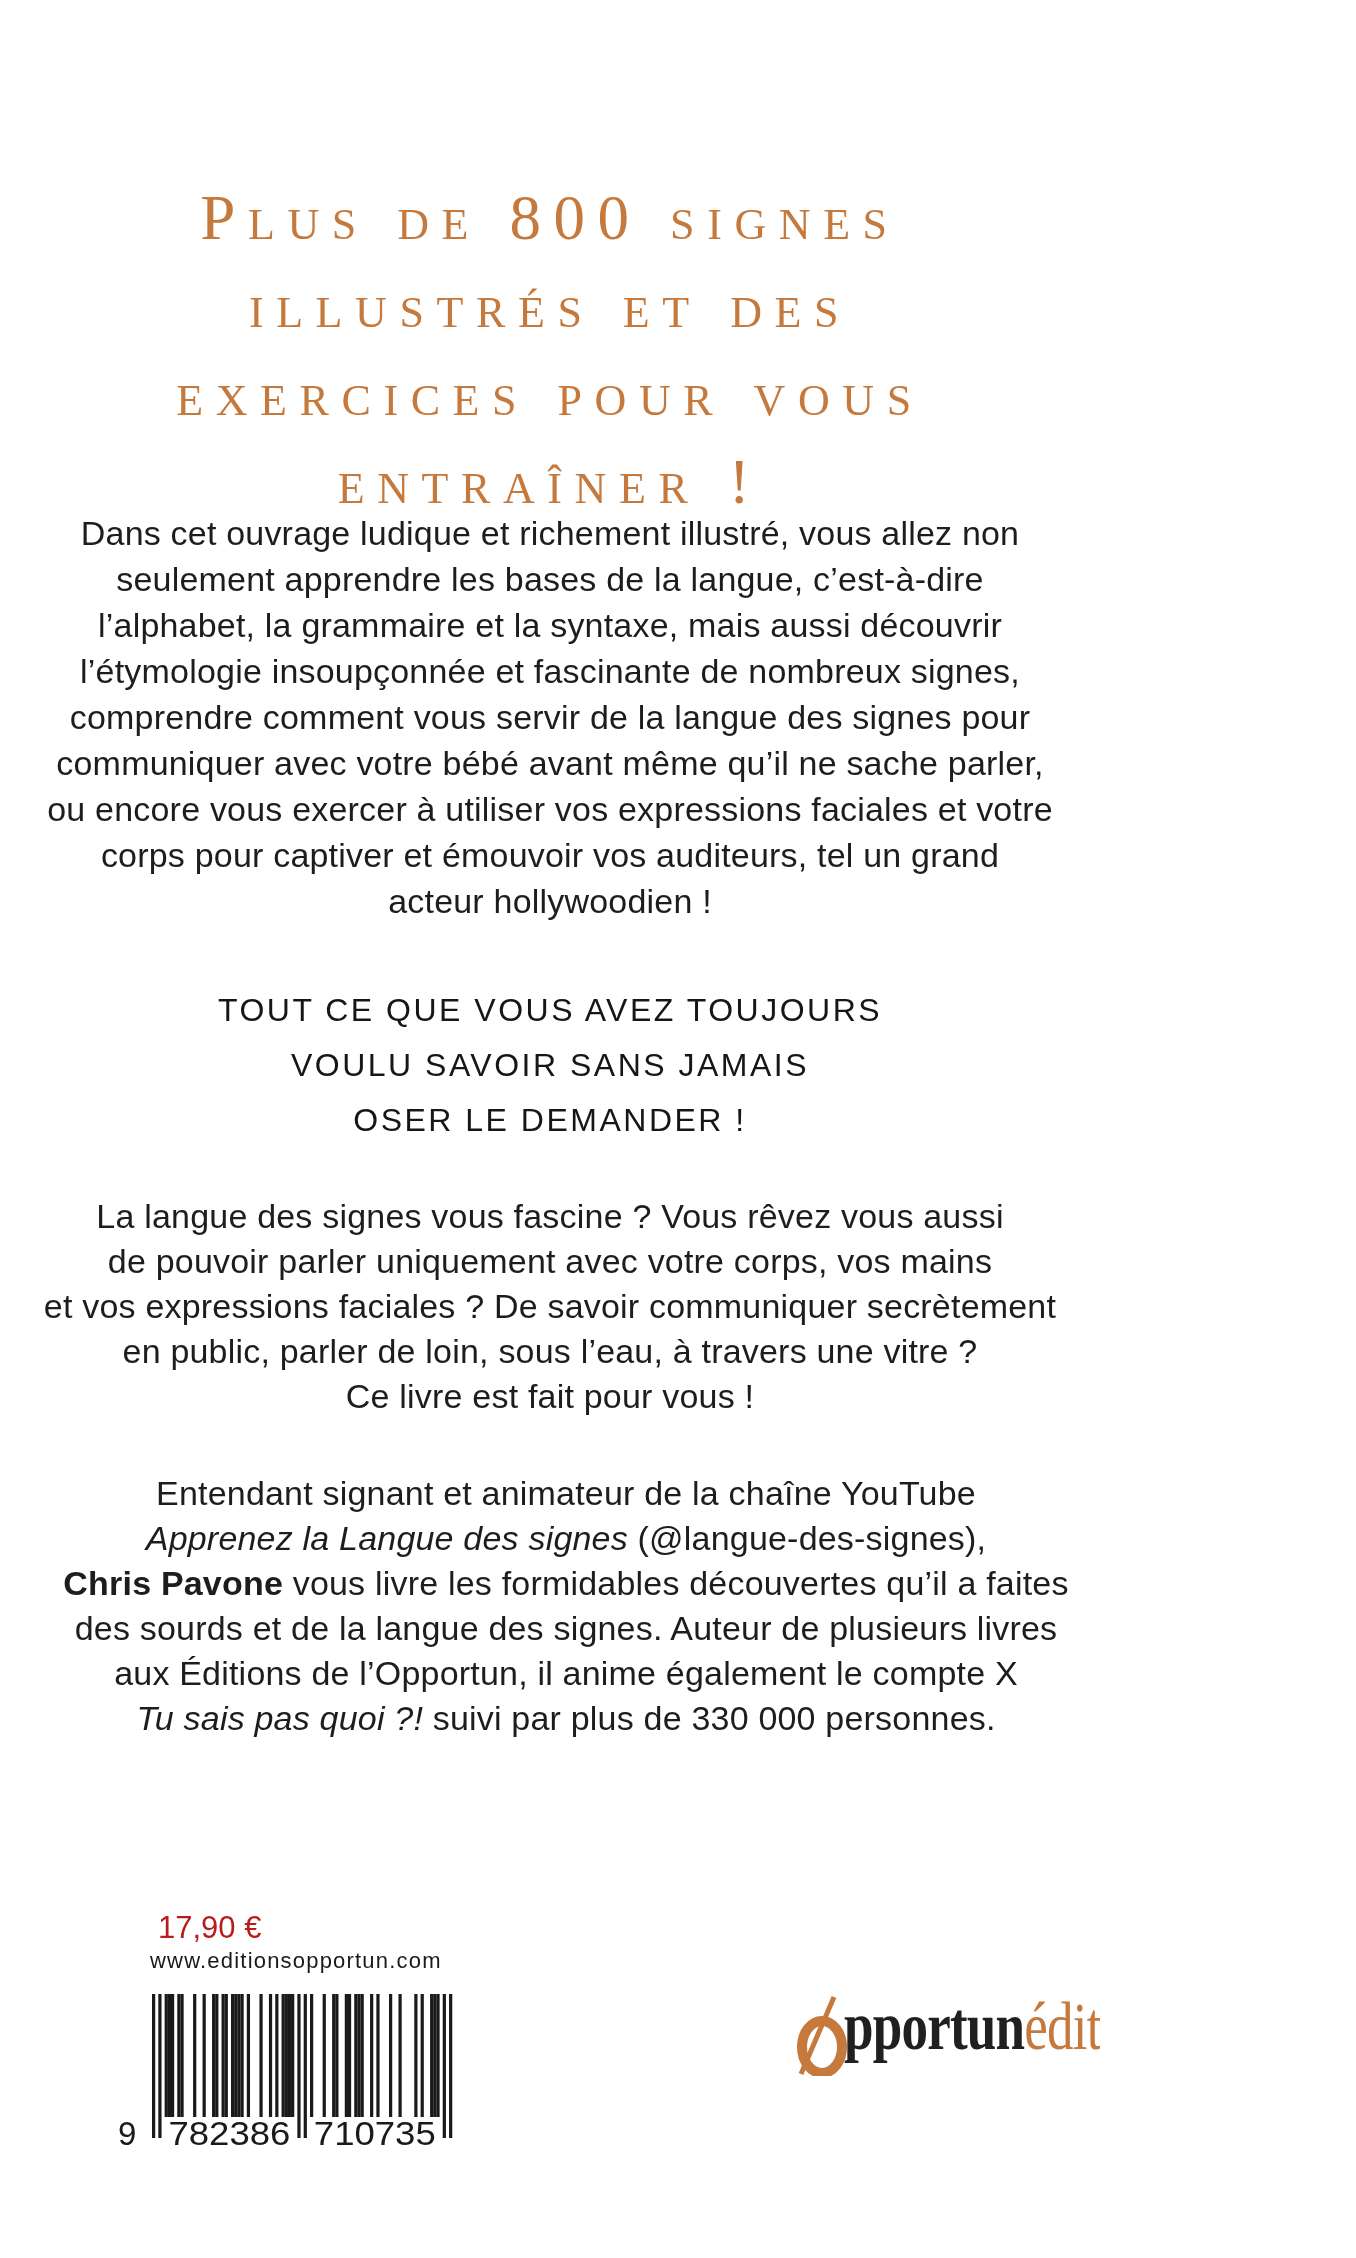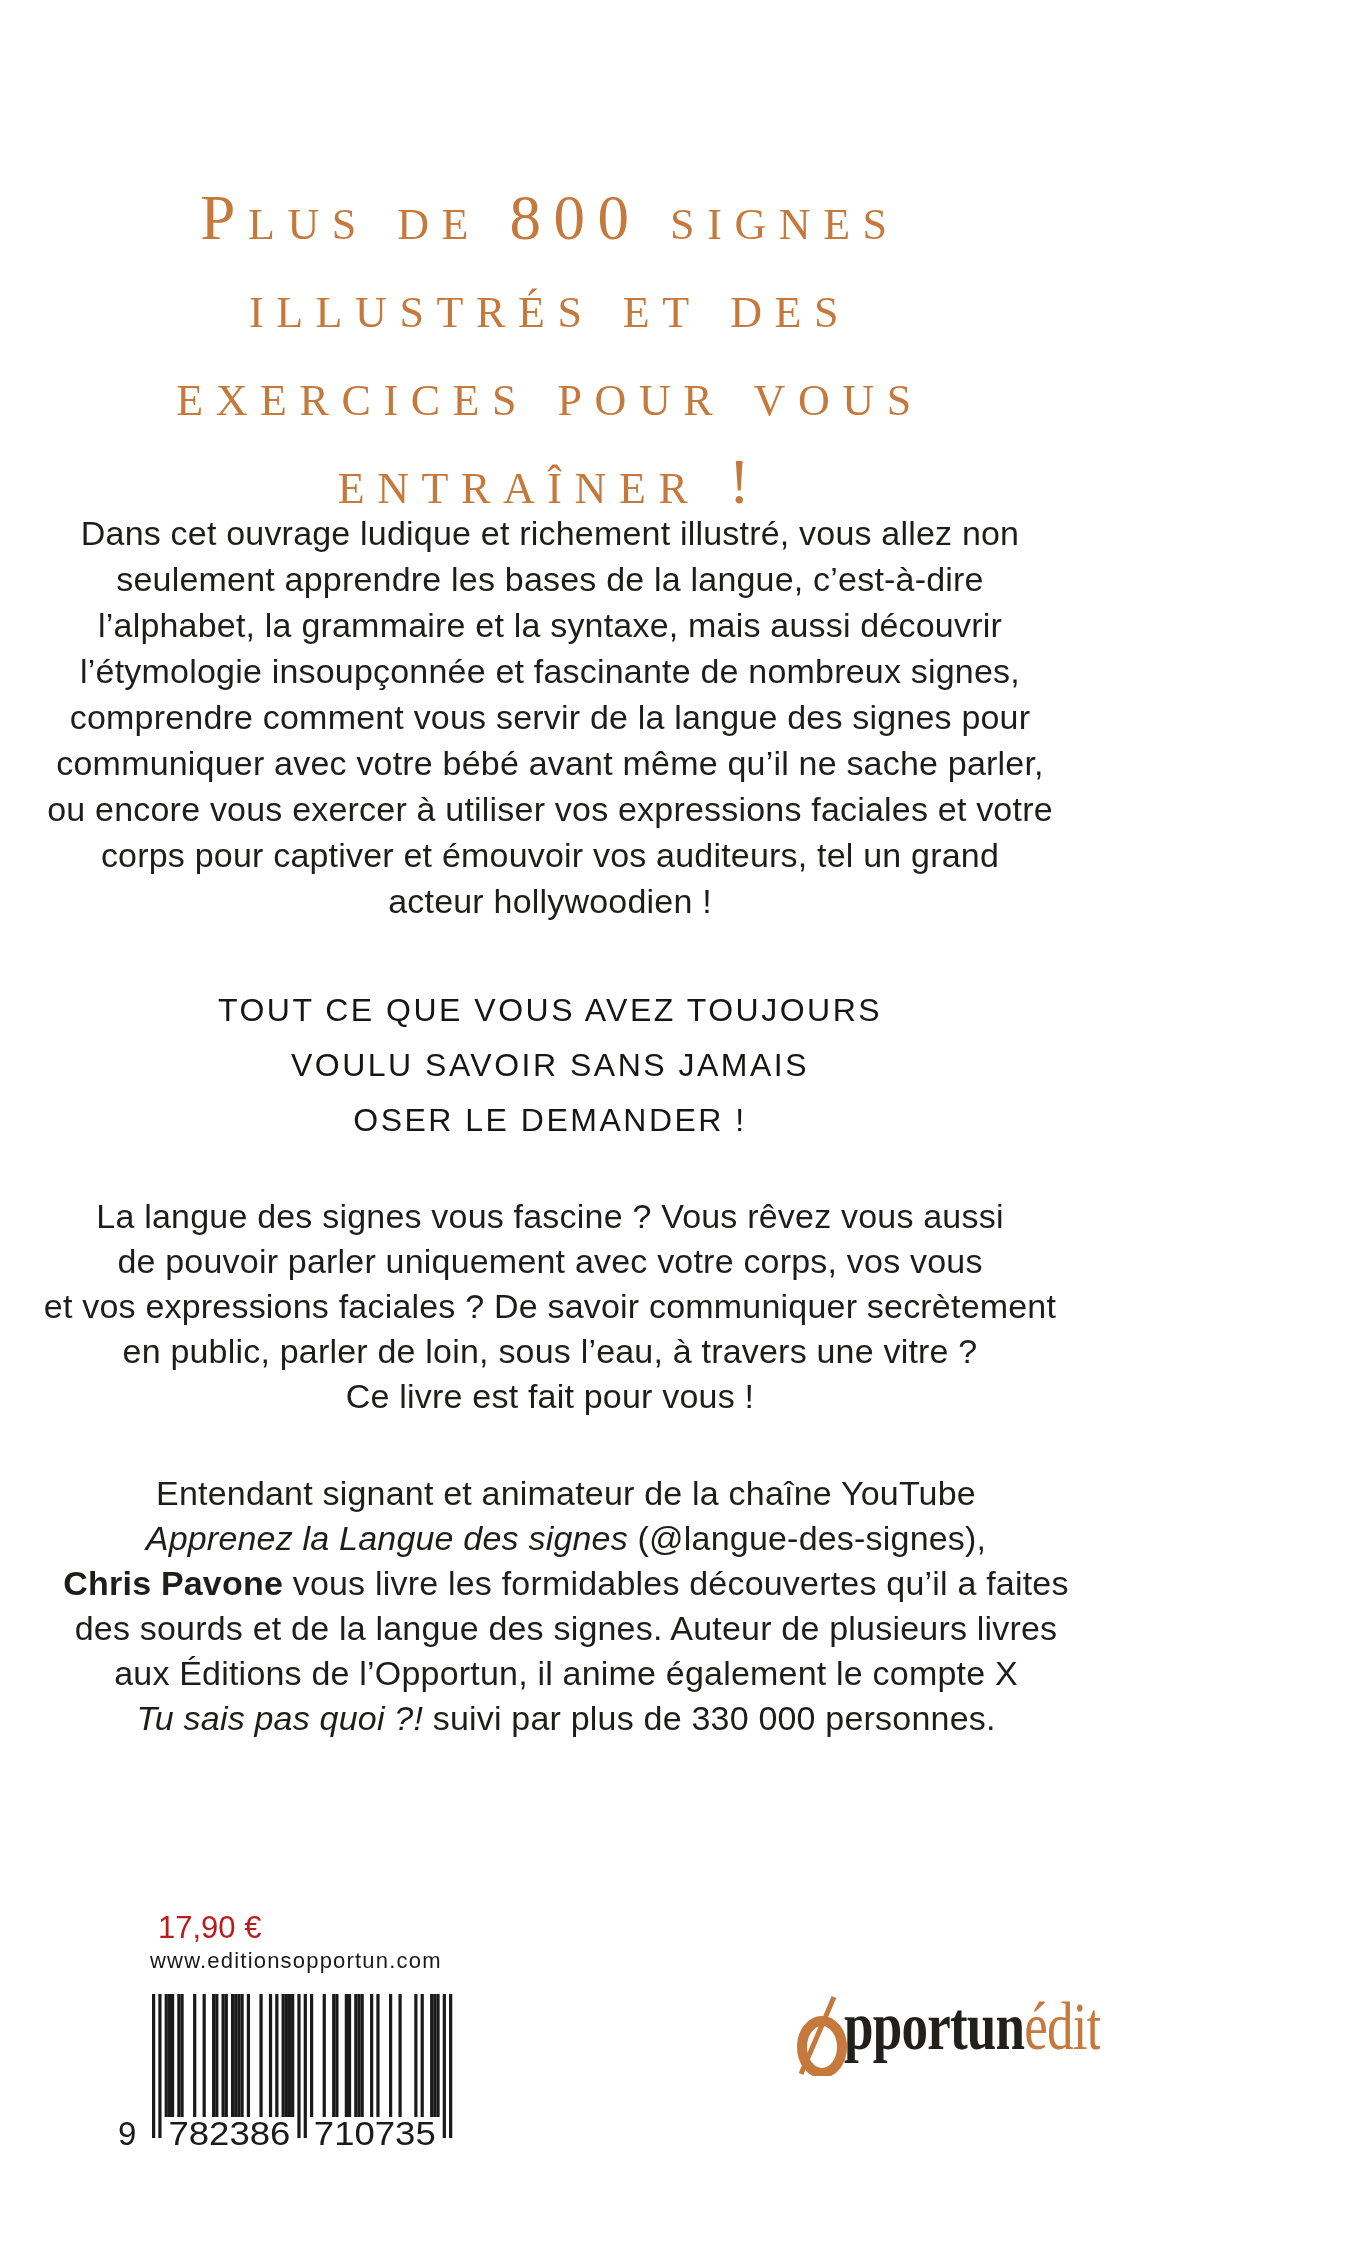--- a/index.html
+++ b/index.html
@@ -128,21 +128,21 @@
     </div>
 
   <div class="centered subhead">
       <div>TOUT CE QUE VOUS AVEZ TOUJOURS</div>
       <div>VOULU SAVOIR SANS JAMAIS</div>
       <div>OSER LE DEMANDER !</div>
     </div>
 
   <div class="centered bodytext pitch">
       <div>La langue des signes vous fascine&nbsp;? Vous rêvez vous aussi</div>
-      <div>de pouvoir parler uniquement avec votre corps, vos vous</div>
+      <div>de pouvoir parler uniquement avec votre corps, vos mains</div>
       <div>et vos expressions faciales&nbsp;? De savoir communiquer secrètement</div>
       <div>en public, parler de loin, sous l’eau, à travers une vitre&nbsp;?</div>
       <div>Ce livre est fait pour vous !</div>
     </div>
 
   <div class="centered bodytext bio">
       <div><span>Entendant signant et animateur de la chaîne YouTube</span></div>
       <div><span class="i">Apprenez la Langue des signes</span><span> (@langue-des-signes),</span></div>
       <div><span class="b">Chris Pavone</span><span> vous livre les formidables découvertes qu’il a faites</span></div>
       <div><span>des sourds et de la langue des signes. Auteur de plusieurs livres</span></div>

